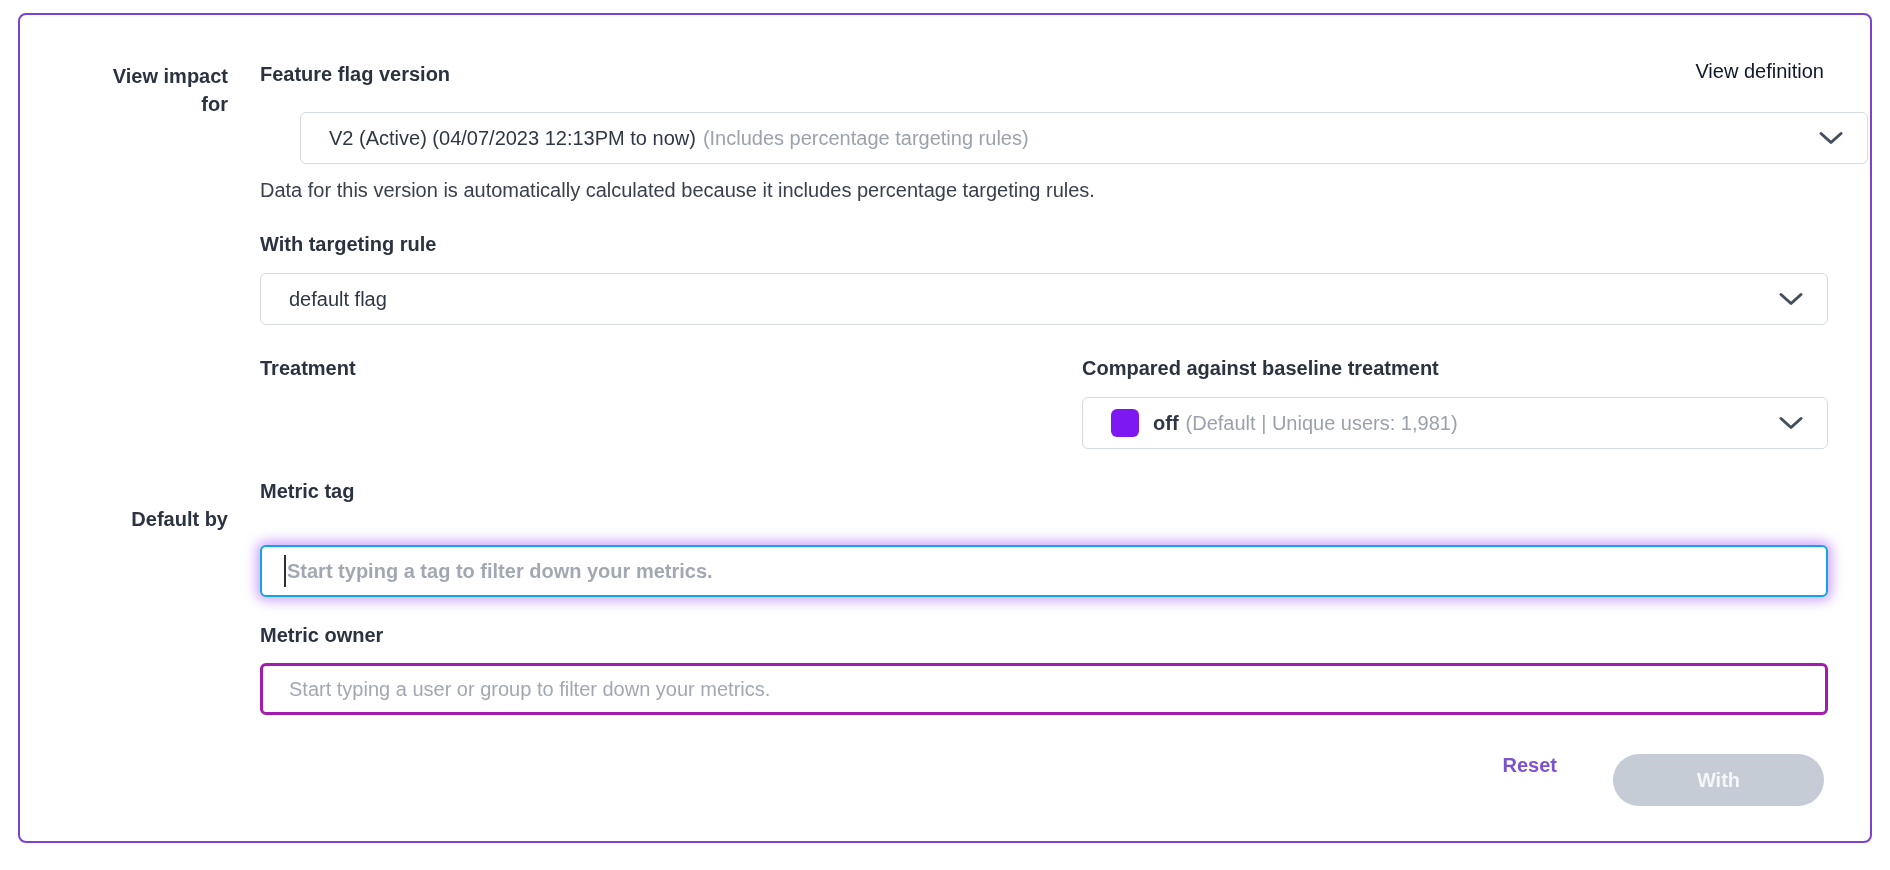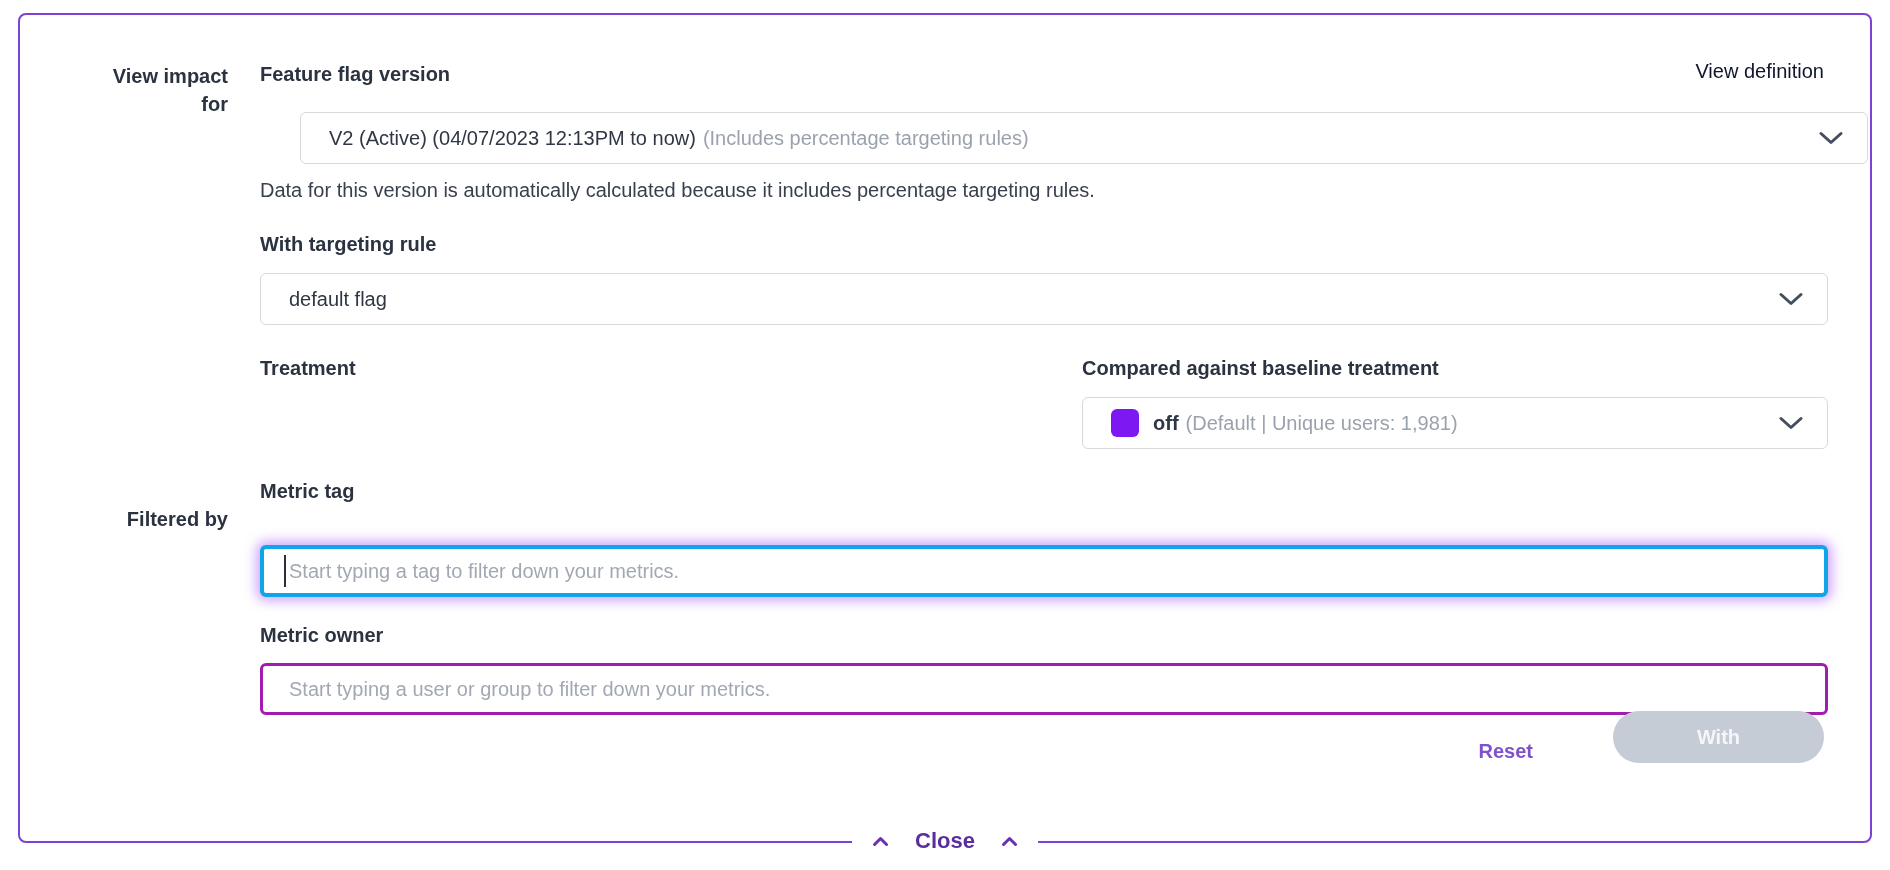--- a/index.html
+++ b/index.html
@@ -86,36 +86,37 @@
     font-family: "Liberation Sans", sans-serif;
     font-size: 20px;
     color: #2f3744;
     padding: 0 26px;
     outline: none;
   }
   .text-input::placeholder { color: #a2a8b3; }
   .input-wrap { position: absolute; left: 240px; width: 1568px; height: 52px; }
   .input-wrap .text-input { position: absolute; left: 0; top: 0; width: 100%; }
   .text-input.focused {
-    border: 4px solid #0ea5e9;
+    border: 2px solid #0ea5e9;
     box-shadow: 0 0 12px 4px rgba(164, 84, 250, 0.5);
     padding: 10px 25px;
+    font-weight: bold;
   }
   .caret {
     position: absolute;
     left: 24px; top: 10px;
     width: 2px; height: 32px;
     background: #2b2f38;
   }
   .actions {
     position: absolute;
-    top: 696px; right: 46px;
+    top: 739px; right: 46px;
     display: flex;
-    align-items: flex-end;
-    gap: 80px;
+    align-items: flex-start;
+    gap: 56px;
   }
   .reset-btn {
     font-size: 20px;
     font-weight: 700;
     color: #7e52cc;
     background: none; border: none;
     cursor: pointer;
     font-family: "Liberation Sans", sans-serif;
   }
   .apply-btn {
@@ -194,46 +195,33 @@
       <span class="swatch" style="background: rgb(125, 24, 243);"></span>
       <span class="dd-main bold">off</span>
       <span class="dd-note">(Default | Unique users: 1,981)</span>
       <span class="chevron">
         <svg width="24" height="14" viewBox="0 0 24 14" fill="none">
           <path d="M2 2.5 L12 11.5 L22 2.5" stroke="#434e5e" stroke-width="3" stroke-linecap="round" stroke-linejoin="round"></path>
         </svg>
       </span>
     </div>
 
-    <div class="side-label" style="top:490px;">Filtered by</div>
+    <div class="side-label" style="top:490px;">Default by</div>
 
     <div class="field-label" style="left:240px; top:464px;">Metric tag</div>
 
     <div class="input-wrap" style="top:530px;">
       <input class="text-input focused" type="text" placeholder="Start typing a tag to filter down your metrics." style="">
       <div class="caret"></div>
     </div>
 
     <div class="field-label" style="left:240px; top:608px;">Metric owner</div>
 
     <input class="text-input" type="text" style="top: 648px;" placeholder="Start typing a user or group to filter down your metrics.">
 
     <div class="actions">
       <button class="reset-btn">Reset</button>
       <button class="apply-btn" disabled="">With</button>
     </div>
 
-    <div class="close-bar">
-      <span style="display:flex;align-items:center;">
-        <svg width="17" height="11" viewBox="0 0 17 11" fill="none">
-          <path d="M2.5 8.5 L8.5 2.5 L14.5 8.5" stroke="#6b2fb3" stroke-width="3" stroke-linecap="round" stroke-linejoin="round"></path>
-        </svg>
-      </span>
-      <span class="close-text">Close</span>
-      <span style="display:flex;align-items:center;">
-        <svg width="17" height="11" viewBox="0 0 17 11" fill="none">
-          <path d="M2.5 8.5 L8.5 2.5 L14.5 8.5" stroke="#6b2fb3" stroke-width="3" stroke-linecap="round" stroke-linejoin="round"></path>
-        </svg>
-      </span>
-    </div>
 
   </div>
 </div>
 
 </body></html>

